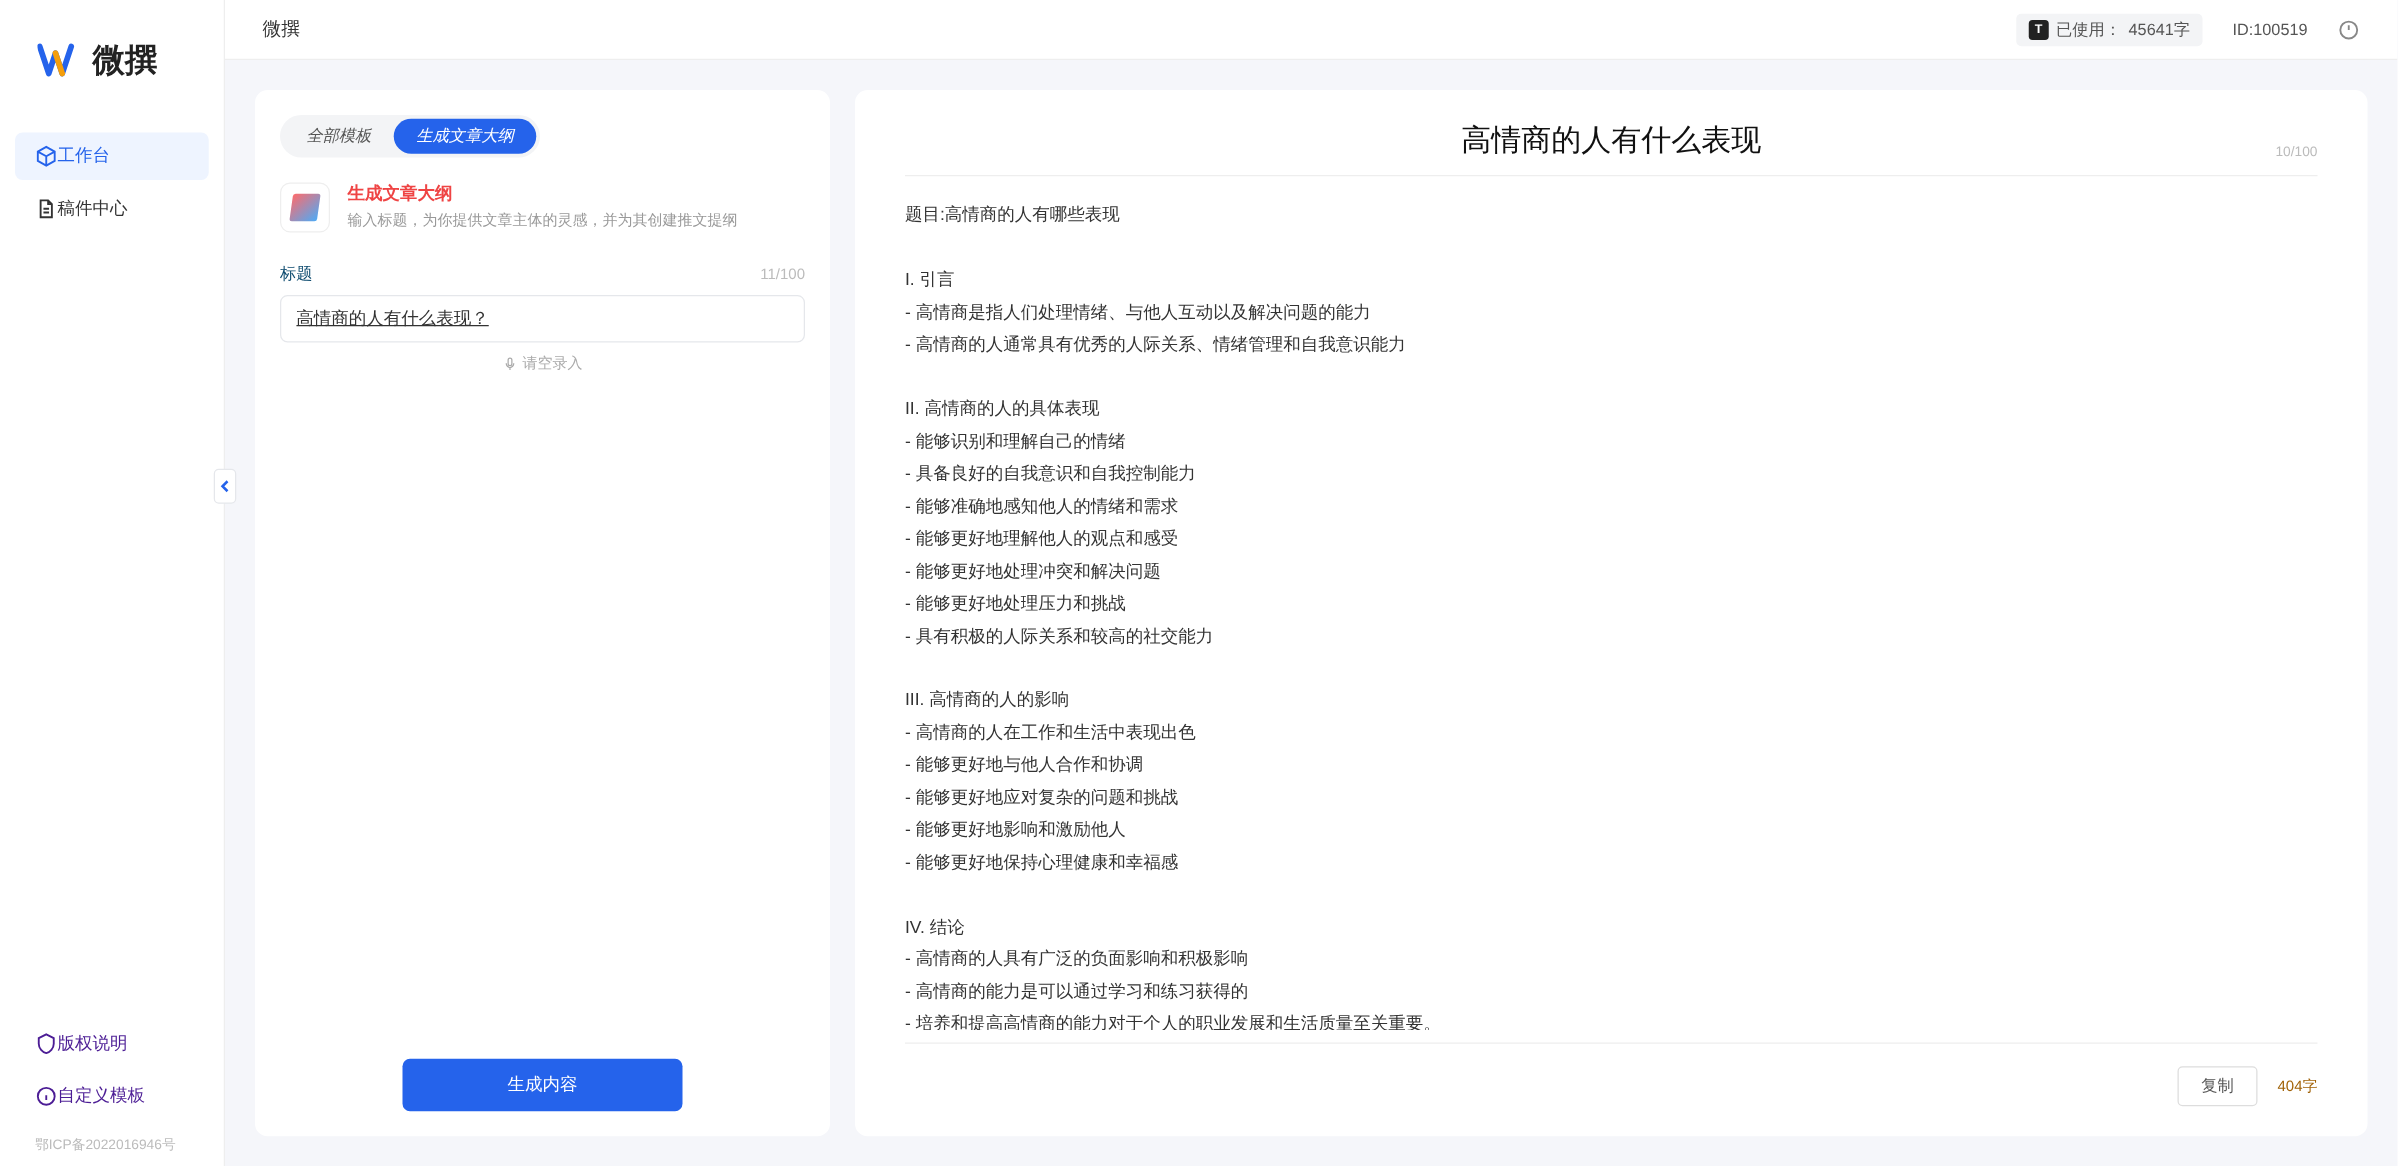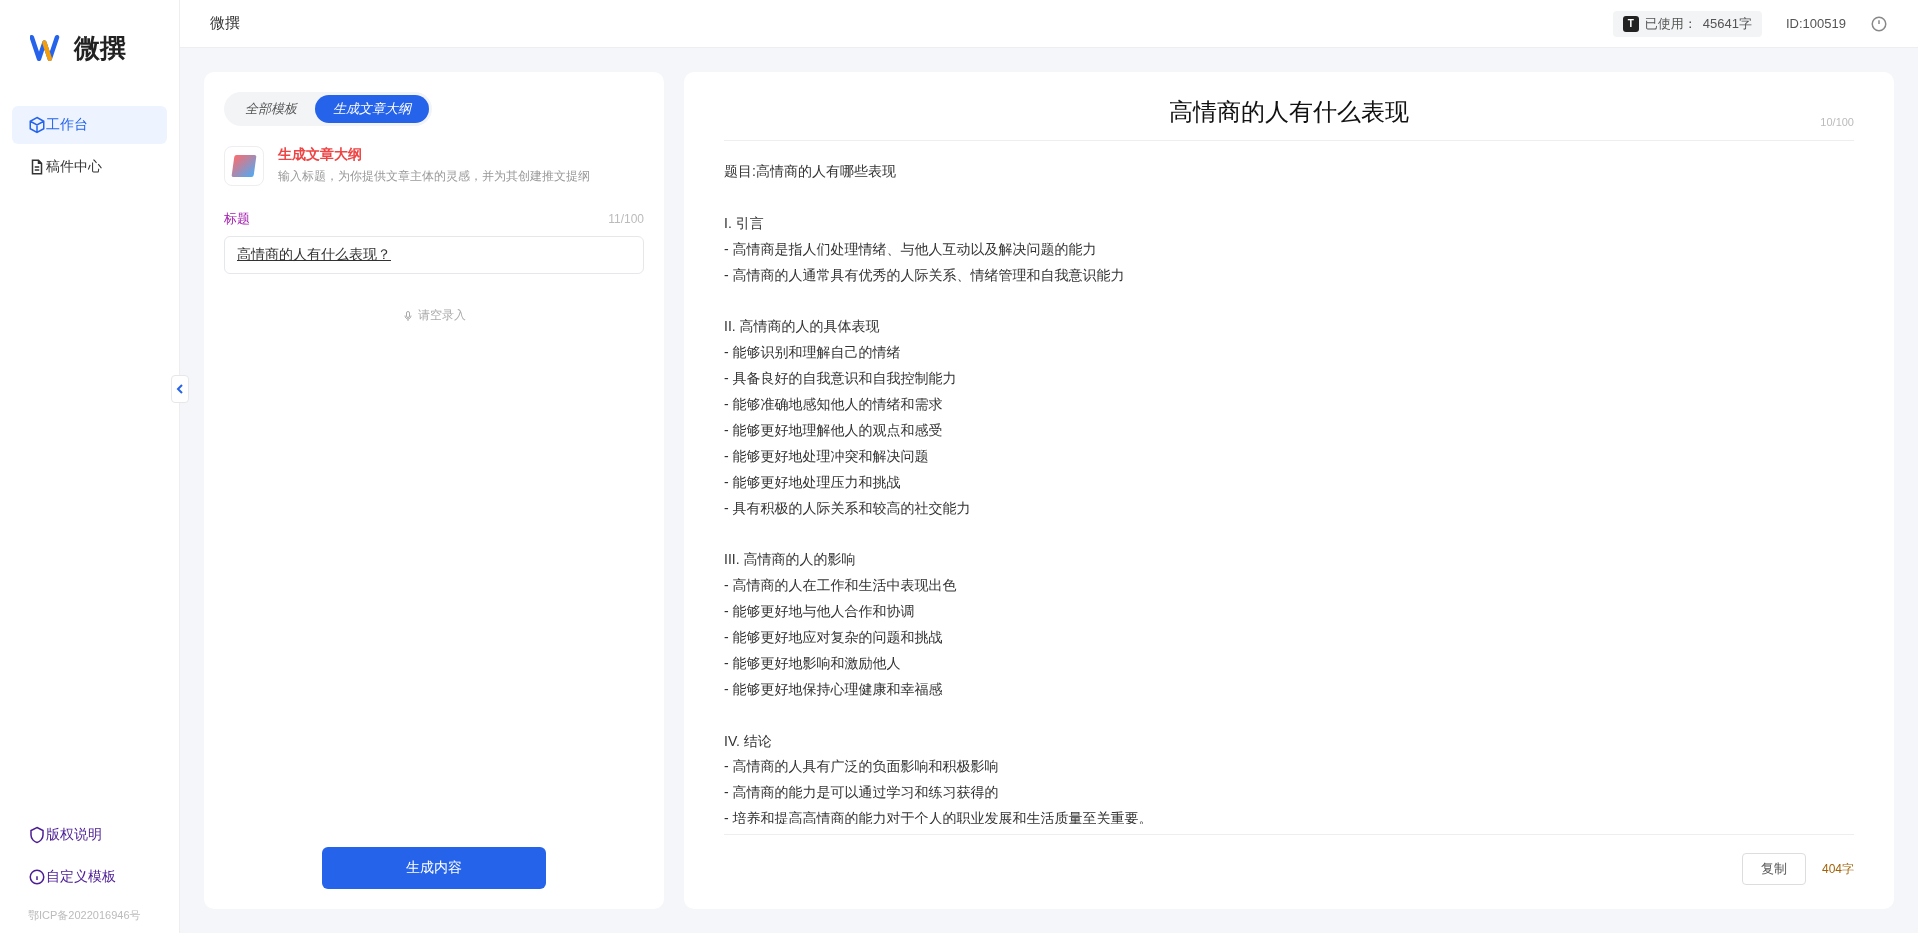--- a/index.html
+++ b/index.html
@@ -40,25 +40,25 @@
 .tab { padding: 5px 18px; border-radius: 18px; font-size: 13px; cursor: pointer; color: #555; }
 .tab.active { background: #2563eb; color: #fff; }
 
 .template-card { display: flex; gap: 14px; align-items: flex-start; margin-bottom: 24px; }
 .template-icon { width: 40px; height: 40px; border-radius: 8px; border: 1px solid #eee; display: flex; align-items: center; justify-content: center; flex-shrink: 0; }
 .template-icon-inner { width: 22px; height: 22px; background: linear-gradient(135deg, #ff6b6b, #4dabf7); border-radius: 2px; transform: skewX(-8deg); }
 .template-title { font-size: 14px; font-weight: 600; color: #ef4444; margin-bottom: 4px; }
 .template-desc { font-size: 12px; color: #999; }
 
 .field-label-row { display: flex; justify-content: space-between; align-items: center; margin-bottom: 8px; }
-.field-label { font-size: 13px; color: #a21caf; }
+.field-label { font-size: 13px; color: #0c4a6e; }
 .char-count { font-size: 12px; color: #bbb; }
 .text-input { width: 100%; padding: 10px 12px; border: 1px solid #e5e7eb; border-radius: 6px; font-size: 14px; color: #333; outline: none; text-decoration: underline; }
 
-.voice-input { text-align: center; color: #aaa; font-size: 12px; margin-top: 33px; display: flex; align-items: center; justify-content: center; gap: 4px; cursor: pointer; }
+.voice-input { text-align: center; color: #aaa; font-size: 12px; margin-top: 8px; display: flex; align-items: center; justify-content: center; gap: 4px; cursor: pointer; }
 
 .generate-btn { margin-top: auto; background: #2563eb; color: #fff; border: none; border-radius: 6px; padding: 12px; font-size: 14px; cursor: pointer; width: 224px; align-self: center; }
 
 .right-panel { flex: 1; padding: 24px 40px; display: flex; flex-direction: column; }
 .output-title-row { display: flex; align-items: baseline; justify-content: center; position: relative; margin-bottom: 12px; }
 .output-title { font-size: 24px; font-weight: 500; color: #111; font-family: "Songti SC", SimSun, serif; }
 .output-title-count { position: absolute; right: 0; bottom: 0; font-size: 11px; color: #bbb; }
 .output-divider { border-bottom: 1px solid #eee; margin-bottom: 18px; }
 .output-body { flex: 1; white-space: pre-wrap; font-size: 14px; line-height: 1.85; color: #333; overflow-y: auto; }
 .output-body-divider { border-bottom: 1px solid #eee; margin: 10px 0; }

